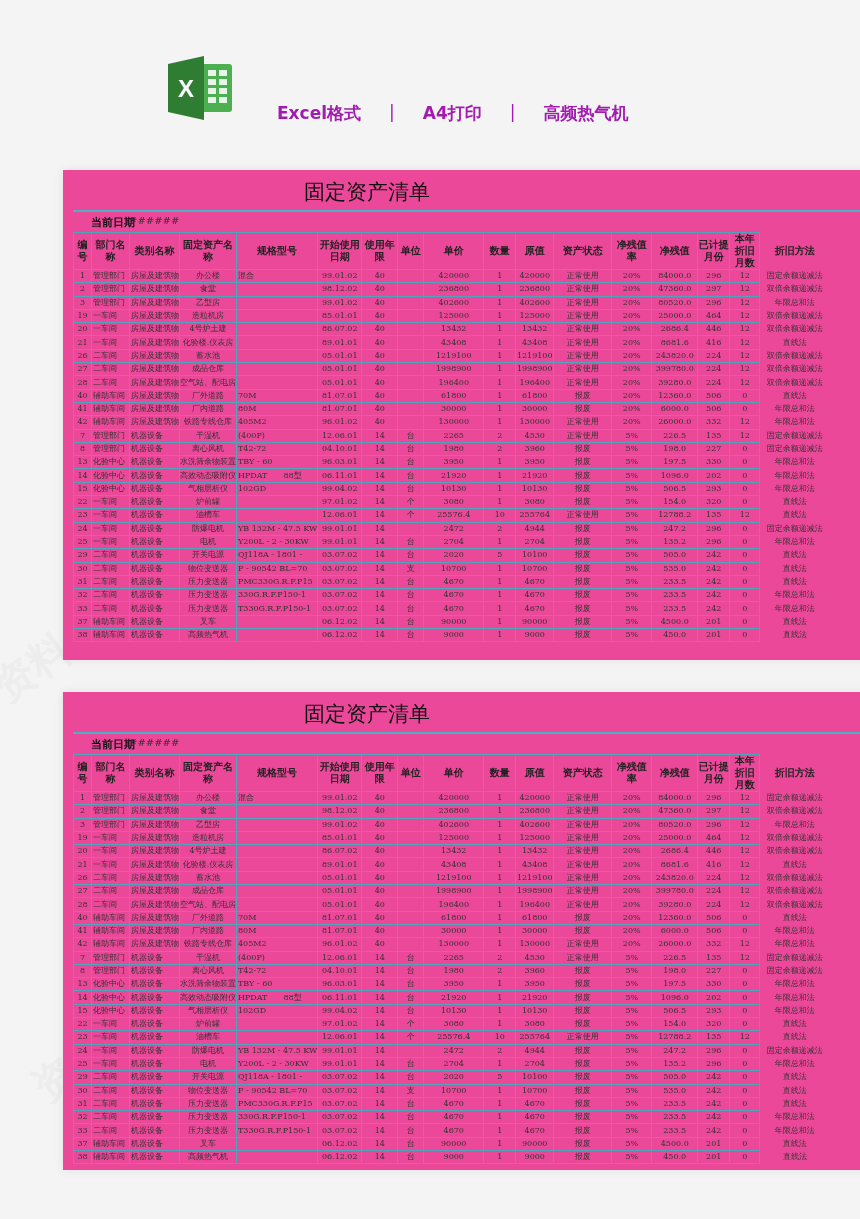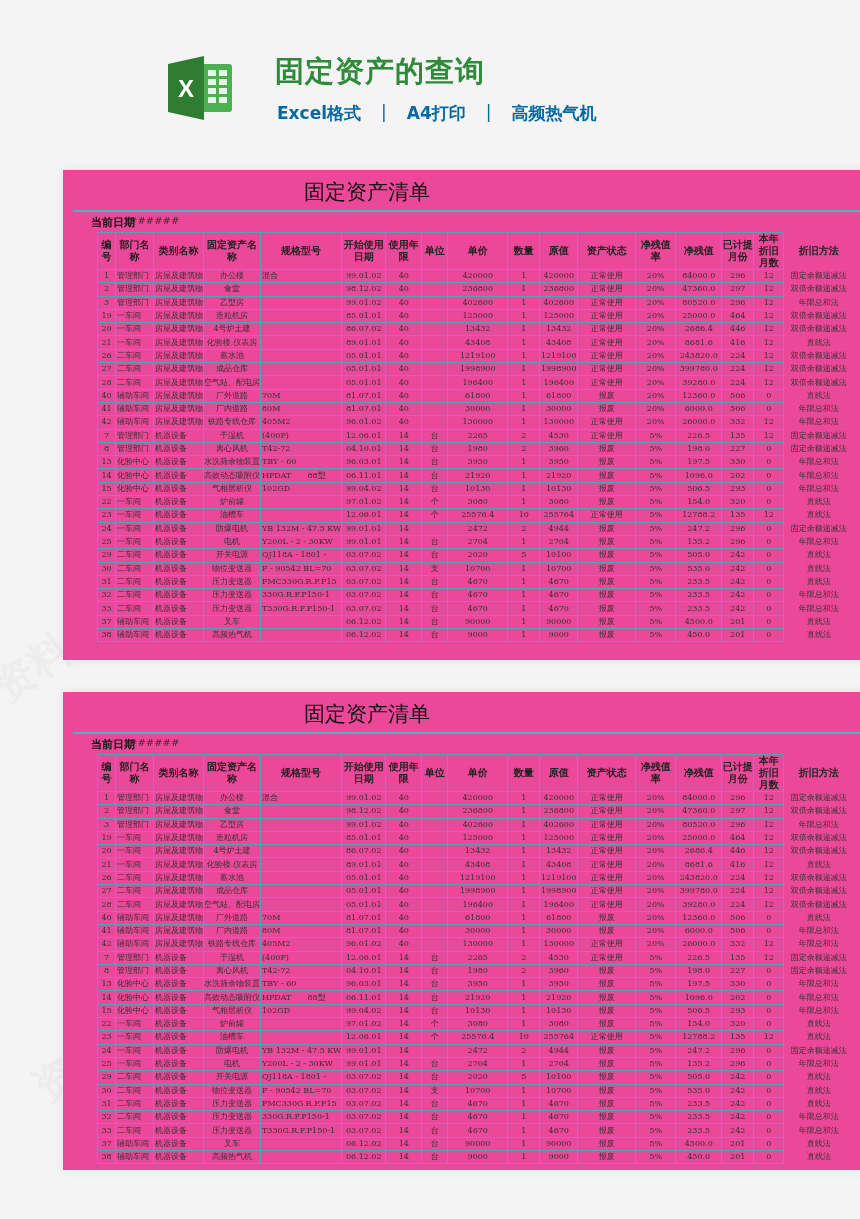--- a/index.html
+++ b/index.html
@@ -1,32 +1,32 @@
 <!DOCTYPE html>
 <html><head>
 <meta charset="utf-8">
 <style>
   html,body{margin:0;padding:0;}
   body{width:860px;height:1219px;background:#f4f4f4;position:relative;overflow:hidden;font-family:"DejaVu Sans",sans-serif;}
   .header{position:absolute;left:0;top:0;width:860px;height:160px;}
   .logo{position:absolute;left:166px;top:56px;width:70px;height:64px;}
   .htitle{position:absolute;left:275px;top:52px;font-size:29px;font-weight:bold;color:#2f8b3a;letter-spacing:1px;}
-  .hsub{position:absolute;left:277px;top:102px;font-size:17px;font-weight:bold;color:#0369a1;display:flex;gap:0;}
+  .hsub{position:absolute;left:277px;top:102px;font-size:17px;font-weight:bold;color:#a21caf;display:flex;gap:8px;}
   .hsub span{display:inline-block;}
   .hsub .sep{margin:0 20px;font-weight:normal;}
   .sheet{position:absolute;left:63px;width:841px;background:#ec4899;box-shadow:0 0 10px rgba(0,0,0,0.08);}
   .sheet1{top:170px;height:490px;}
   .sheet2{top:692px;height:478px;}
   .orange{position:absolute;right:4px;top:40px;bottom:12px;width:4px;border-left:1px solid #e7b67b;border-right:2px solid #e7b67b;background:#fbe9d3;}
   .stitle{position:absolute;left:0;width:728px;top:8px;text-align:center;font-family:"DejaVu Serif",serif;font-size:21px;color:#111;padding-left:0;}
   .stitle span{position:relative;left:-60px;}
   .topline{position:absolute;left:10px;right:6px;top:40px;height:2px;background:#4bb1c4;}
   .datel{position:absolute;left:28px;top:45px;font-size:11px;font-weight:bold;color:#111;}
   .datev{position:absolute;left:66px;top:45px;font-size:10px;color:#333;font-family:"DejaVu Serif",serif;}
-  table.grid{position:absolute;left:10px;top:62px;border-collapse:collapse;table-layout:fixed;margin-left:24px;}
+  table.grid{position:absolute;left:10px;top:62px;border-collapse:collapse;table-layout:fixed;}
   table.grid th, table.grid td{border:1px solid #4aa7bb;padding:0;overflow:hidden;white-space:nowrap;text-align:center;font-family:"DejaVu Serif",serif;font-size:8px;color:#333;height:12.3px;line-height:12px;}
   table.grid th{font-family:"DejaVu Sans",sans-serif;font-weight:bold;font-size:10px;color:#222;height:35px;line-height:12px;white-space:normal;}
   table.grid th.nb, table.grid td.nb{border:none;}
   table.grid td.lft{text-align:left;padding-left:1px;}
   .wm{position:absolute;font-size:42px;color:rgba(180,180,180,0.10);transform:rotate(-35deg);font-weight:bold;pointer-events:none;}
 </style>
 </head>
 <body>
 
 <div class="header">
@@ -40,21 +40,20 @@
           <rect x="53" y="23" width="8" height="6"></rect>
         <rect x="42" y="32" width="8" height="6"></rect>
           <rect x="53" y="32" width="8" height="6"></rect>
         <rect x="42" y="41" width="8" height="6"></rect>
           <rect x="53" y="41" width="8" height="6"></rect>
       </g>
       <polygon points="2,8 38,0 38,64 2,56" fill="#2e7d32"></polygon>
       <text x="20" y="41" font-family="Liberation Sans, sans-serif" font-size="24" font-weight="bold" fill="#fff" text-anchor="middle">X</text>
     </svg>
   </div>
-  <div class="htitle">固定资产的查询</div>
   <div class="hsub">
     <span>Excel格式</span>
     <span class="sep">|</span>
     <span>A4打印</span>
     <span class="sep">|</span>
     <span>高频热气机</span>
   </div>
 </div>
 
 <div class="wm" style="left:-10px;top:640px;">资料</div>

